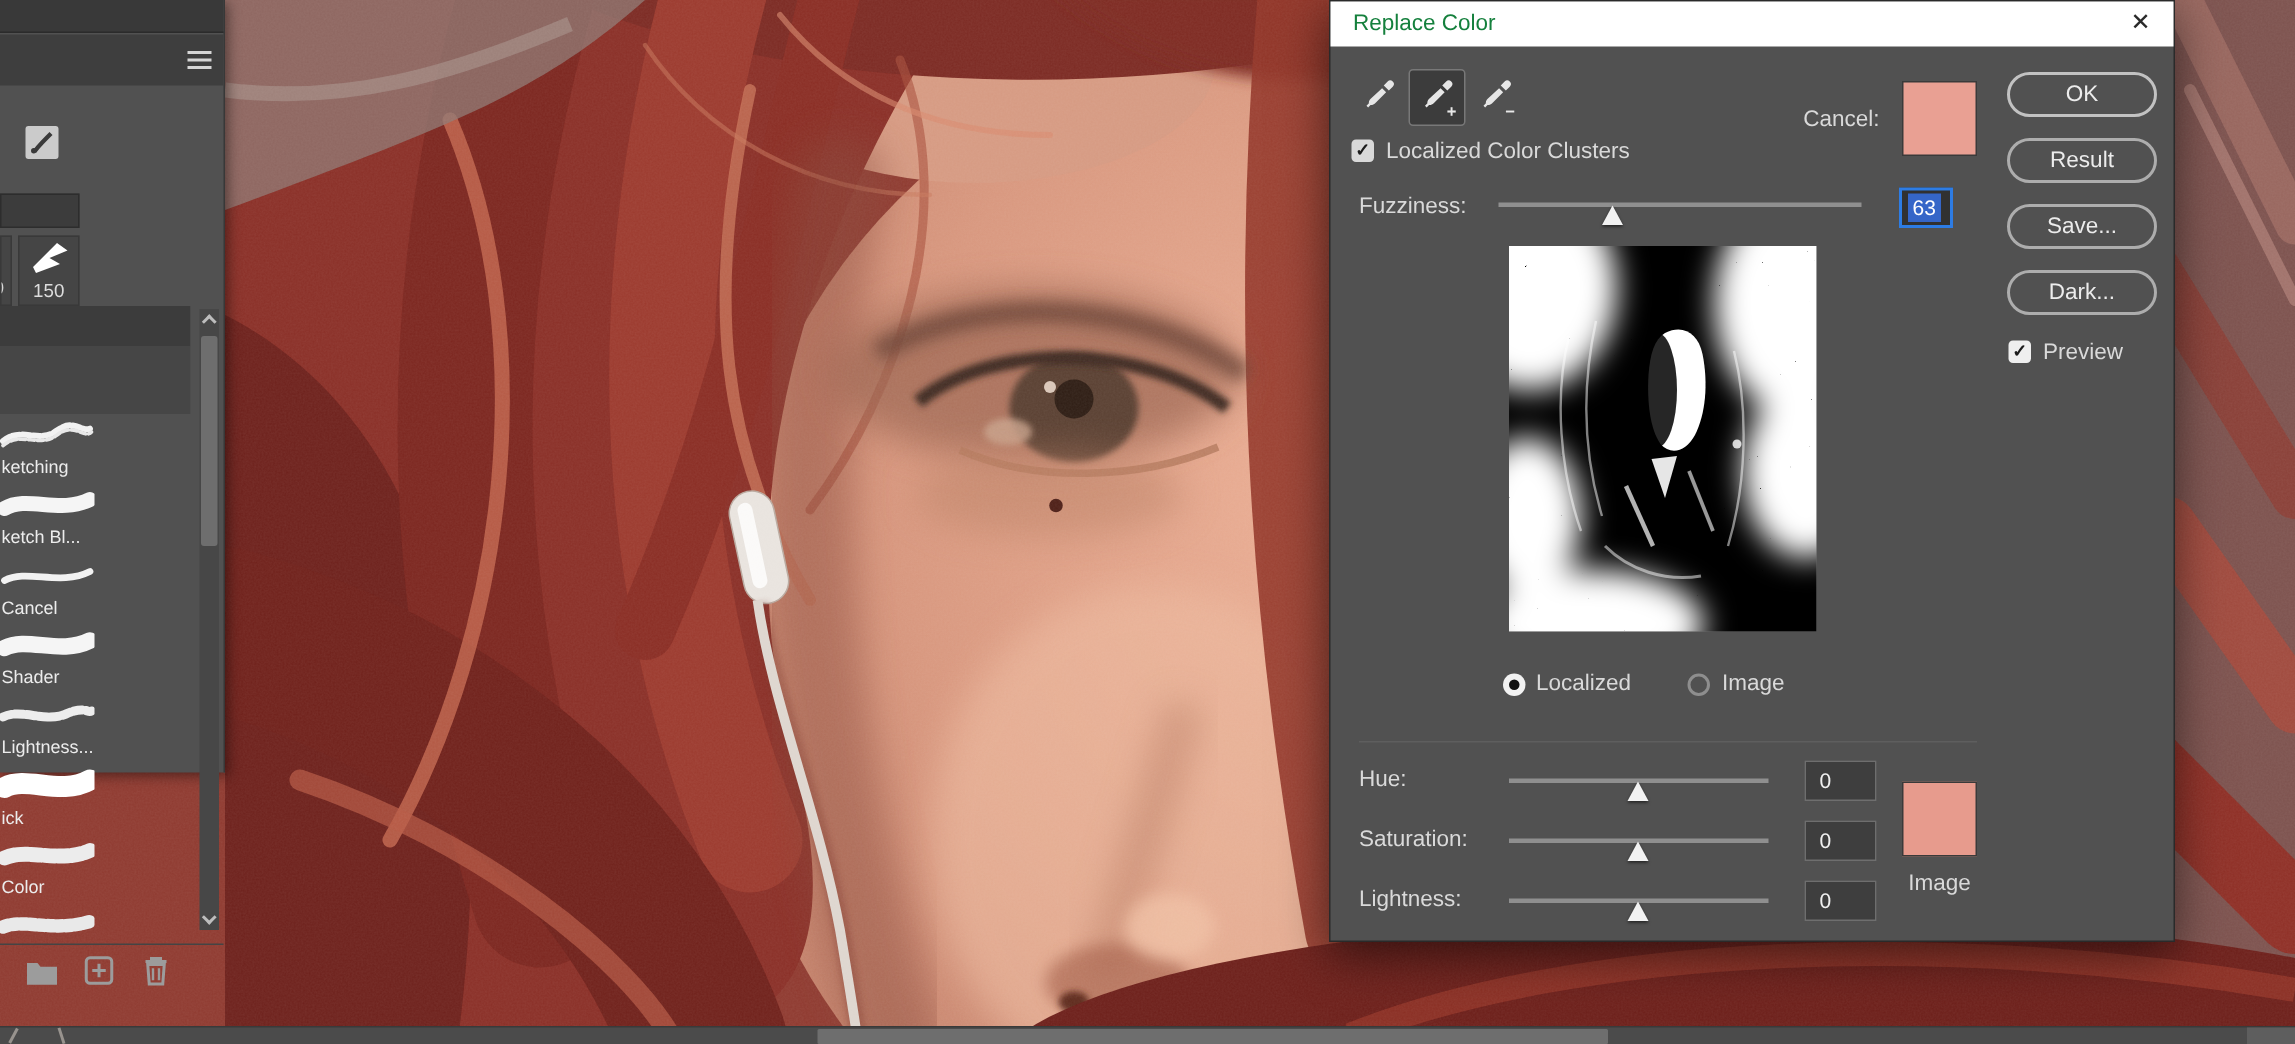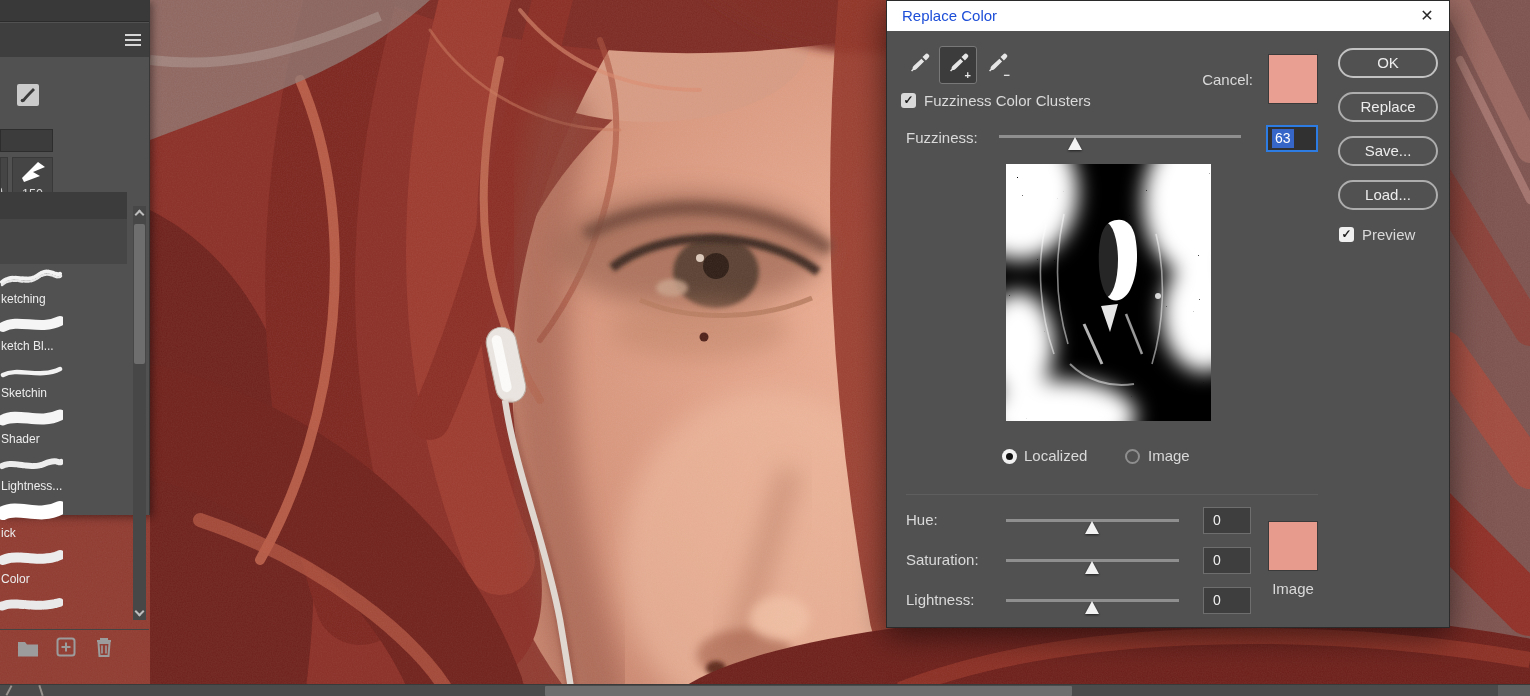--- a/index.html
+++ b/index.html
@@ -15,21 +15,21 @@
   .panel-topstrip { position:absolute; left:0; top:0; width:100%; height:22px; background:#393939; border-bottom:1px solid #2b2b2b; }
   .panel-header { position:absolute; left:0; top:23px; width:100%; height:34px; background:#3e3e3e; }
   .hamburger { position:absolute; right:8px; top:11px; width:16px; height:12px; cursor:pointer; }
   .hamburger span { display:block; height:2px; background:#d6d6d6; margin-bottom:3px; }
   .brush-tool-tile { position:absolute; left:17px; top:84px; width:22px; height:22px; background:#cbcbcb; border-radius:2px; }
   .search-field { position:absolute; left:0; top:129px; width:53px; height:23px; background:#3c3c3c; border:1px solid #2d2d2d; }
   .size-tile-partial { position:absolute; left:0; top:157px; width:8px; height:47px; background:#454545; border:1px solid #393939; overflow:hidden; }
   .size-tile-partial .digit { position:absolute; left:-5px; top:27px; font-size:12px; color:#d8d8d8; }
   .size-tile { position:absolute; left:12px; top:157px; width:41px; height:47px; background:#454545; border:1px solid #393939; text-align:center; }
   .size-tile .num { position:absolute; left:0; bottom:2px; width:100%; font-size:12.5px; color:#dcdcdc; }
-  .brush-list { position:absolute; left:0; top:192px; width:127px; height:425px; overflow:hidden;padding-left:16px; }
+  .brush-list { position:absolute; left:0; top:204px; width:127px; height:425px; overflow:hidden;padding-left:16px; }
   .group-band { position:absolute; left:0; top:0; width:127px; height:27px; background:#3c3c3c; }
   .sel-row { position:absolute; left:0; top:27px; width:127px; height:45px; background:#464646; }
   .brush-item { position:absolute; left:0; width:63px; height:46px; cursor:pointer; }
   .brush-item svg { position:absolute; left:0; top:1px; }
   .brush-label { position:absolute; left:1px; top:28px; font-size:12px; color:#ececec; white-space:nowrap; }
   .vscroll-track { position:absolute; left:133px; top:206px; width:13px; height:414px; background:#474747; }
   .vscroll-thumb { position:absolute; left:1px; top:18px; width:11px; height:140px; background:#6e6e6e; border-radius:2px; }
   .chev { position:absolute; left:3px; width:7px; height:7px; border-left:2px solid #bdbdbd; border-top:2px solid #bdbdbd; }
   .chev.up { top:5px; transform:rotate(45deg); }
   .chev.down { bottom:5px; transform:rotate(225deg); }
@@ -39,33 +39,33 @@
   
   .hbar { position:absolute; left:0; top:684px; width:1530px; height:12px; background:#4b4b4b; border-top:1px solid #3a3a3a; }
   .hthumb { position:absolute; left:545px; top:1px; width:527px; height:10px; background:#6e6e6e; border-radius:1px; }
   .hcorner { position:absolute; right:0; top:0; width:32px; height:12px; background:#5e5e5e; }
   .bar-mark { position:absolute; top:0; width:2px; height:11px; background:rgba(230,219,209,.5); }
 
   
   .dialog { position:absolute; left:886px; top:0; width:564px; height:628px; background:#515151;
     border:1px solid #2a2a2a; box-shadow:0 8px 30px rgba(0,0,0,.55); }
   .dlg-titlebar { position:absolute; left:0; top:0; width:100%; height:30px; background:#ffffff; }
-  .dlg-title { position:absolute; left:15px; top:0; line-height:30px; font-size:15px; color:#1d4ed8; }
+  .dlg-title { position:absolute; left:15px; top:0; line-height:30px; font-size:15px; color:#15803d; }
   .dlg-close { position:absolute; right:8px; top:0; width:28px; height:30px; line-height:30px; text-align:center; font-size:16px; color:#2a2a2a; cursor:pointer; }
   .picker-btn { position:absolute; top:45px; width:38px; height:38px; border-radius:3px; border:1px solid transparent; cursor:pointer; }
   .picker-btn.selected { background:#3c3c3c; border-color:#787878; }
   .picker-btn svg { position:absolute; left:7px; top:6px; }
   .picker-sign { position:absolute; right:5px; bottom:2px; font-size:11px; font-weight:bold; color:#e8e8e8; }
   .dlg-label { position:absolute; font-size:15px; color:#d9d9d9; }
   .checkbox { position:absolute; width:15px; height:15px; background:#d9d9d9; border-radius:3px; text-align:center;
     font-size:12px; line-height:15px; font-weight:bold; color:#1c1c1c; cursor:pointer; }
   .slider-track { position:absolute; height:3px; background:#8f8f8f; cursor:pointer; }
   .slider-thumb { position:absolute; width:0; height:0; border-left:7px solid transparent; border-right:7px solid transparent;
     border-bottom:13px solid #f2f2f2; filter:drop-shadow(0 1px 1px rgba(0,0,0,.6)); cursor:pointer; }
-  .fuzz-box { position:absolute; left:379px; top:124px; width:52px; height:27px; background:#313131; border:2px solid #2d7ce4; }
+  .fuzz-box { position:absolute; left:379px; top:124px; width:36px; height:27px; background:#313131; border:2px solid #2d7ce4; }
   .fuzz-box .seltext { display:inline-block; margin:2px 0 0 4px; padding:0 3px; background:#3566c8; color:#fff; font-size:14px; line-height:19px; }
   .swatch { position:absolute; width:50px; height:50px; border:1px solid #3a3a3a; }
   .preview-thumb { position:absolute; left:119px; top:163px; width:205px; height:257px; cursor:crosshair; }
   .radio { position:absolute; width:15px; height:15px; border-radius:50%; cursor:pointer; }
   .radio.on { background:#f2f2f2; }
   .radio.on::after { content:""; position:absolute; left:4px; top:4px; width:7px; height:7px; border-radius:50%; background:#111; }
   .radio.off { border:2px solid #8e8e8e; }
   .divider { position:absolute; left:19px; top:493px; width:412px; height:1px; background:#5e5e5e; }
   .val-box { position:absolute; left:316px; width:48px; height:27px; background:#3e3e3e; border:1px solid #6e6e6e;
     font-size:14px; color:#f0f0f0; line-height:25px; padding-left:9px; }
@@ -212,21 +212,21 @@
         <svg width="63" height="26" viewBox="0 0 63 26">
           <path d="M3 15 C18 6 40 19 60 9" stroke="#f5f5f5" stroke-width="10" fill="none" stroke-linecap="round"></path>
         </svg>
         <div class="brush-label">ketch Bl...</div>
       </div>
 
       <div class="brush-item" style="top:166px">
         <svg width="63" height="26" viewBox="0 0 63 26">
           <path d="M3 16 C18 8 40 20 60 10" stroke="#f2f2f2" stroke-width="4.5" fill="none" stroke-linecap="round"></path>
         </svg>
-        <div class="brush-label">Sketchin</div>
+        <div class="brush-label">Cancel</div>
       </div>
 
       <div class="brush-item" style="top:212px">
         <svg width="63" height="26" viewBox="0 0 63 26">
           <path d="M3 15 C18 7 40 20 60 10" stroke="#f5f5f5" stroke-width="11" fill="none" stroke-linecap="round"></path>
         </svg>
         <div class="brush-label">Shader</div>
       </div>
 
       <div class="brush-item" style="top:259px">
@@ -305,21 +305,21 @@
       </svg>
       <span class="picker-sign">−</span>
     </div>
 
     <span class="dlg-label" style="left:290px; top:70px; width:76px; text-align:right">Cancel:</span>
     <div class="swatch" style="left: 381px; top: 53px; background-color: rgb(233, 160, 147);"></div>
 
     <div class="checkbox" style="left:14px; top:92px">
       <span>✓</span>
     </div>
-    <span class="dlg-label" style="left:37px; top:91px">Fuzziness Color Clusters</span>
+    <span class="dlg-label" style="left:37px; top:91px">Localized Color Clusters</span>
 
     <span class="dlg-label" style="left:19px; top:128px">Fuzziness:</span>
     <div class="slider-track" style="left:112px; top:134px; width:242px"></div>
     <div class="slider-thumb" style="left:181px; top:136px"></div>
     <div class="fuzz-box">
       <span class="seltext">63</span>
     </div>
 
     <svg class="preview-thumb" viewBox="0 0 205 257">
       <defs>
@@ -380,23 +380,23 @@
 
     <span class="dlg-label" style="left:19px; top:590px">Lightness:</span>
     <div class="slider-track" style="left:119px; top:598px; width:173px"></div>
     <div class="slider-thumb" style="left:198px; top:600px"></div>
     <div class="val-box" style="top:586px"><span>0</span></div>
 
     <div class="swatch" style="left: 381px; top: 520px; background-color: rgb(231, 155, 141);"></div>
     <div class="result-label">Image</div>
 
     <button class="pill-btn" style="top:47px; border-color:#c2c2c2">OK</button>
-    <button class="pill-btn" style="top:91px">Replace</button>
+    <button class="pill-btn" style="top:91px">Result</button>
     <button class="pill-btn" style="top:135px">Save...</button>
-    <button class="pill-btn" style="top:179px">Load...</button>
+    <button class="pill-btn" style="top:179px">Dark...</button>
     <div class="checkbox" style="left:452px; top:226px; background:#efefef">
       <span>✓</span>
     </div>
     <span class="dlg-label" style="left:475px; top:225px">Preview</span>
   </div>
 
   <div class="hbar">
     <div class="bar-mark" style="left:8px; transform:rotate(28deg)"></div>
     <div class="bar-mark" style="left:40px; transform:rotate(-18deg)"></div>
     <div class="hthumb"></div>

